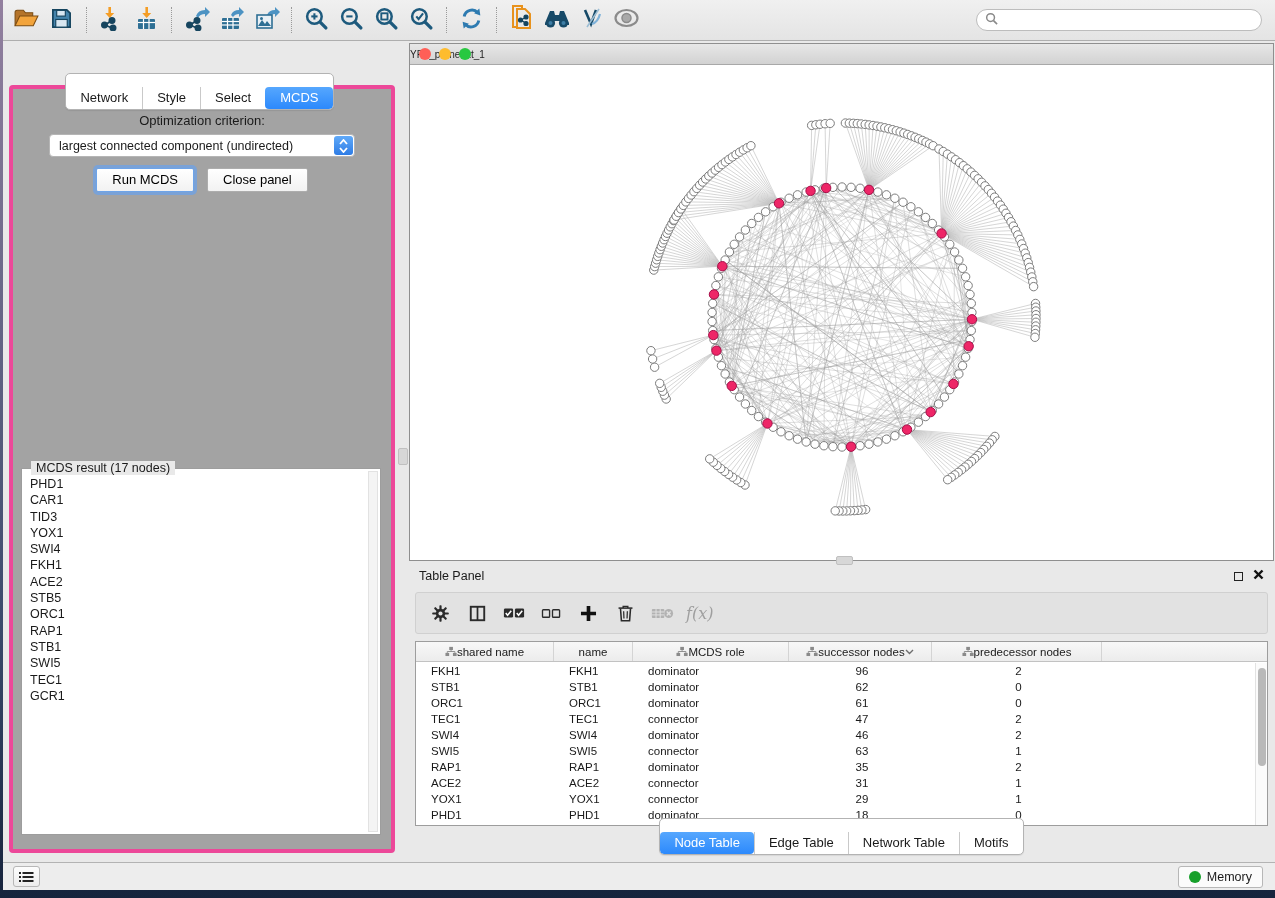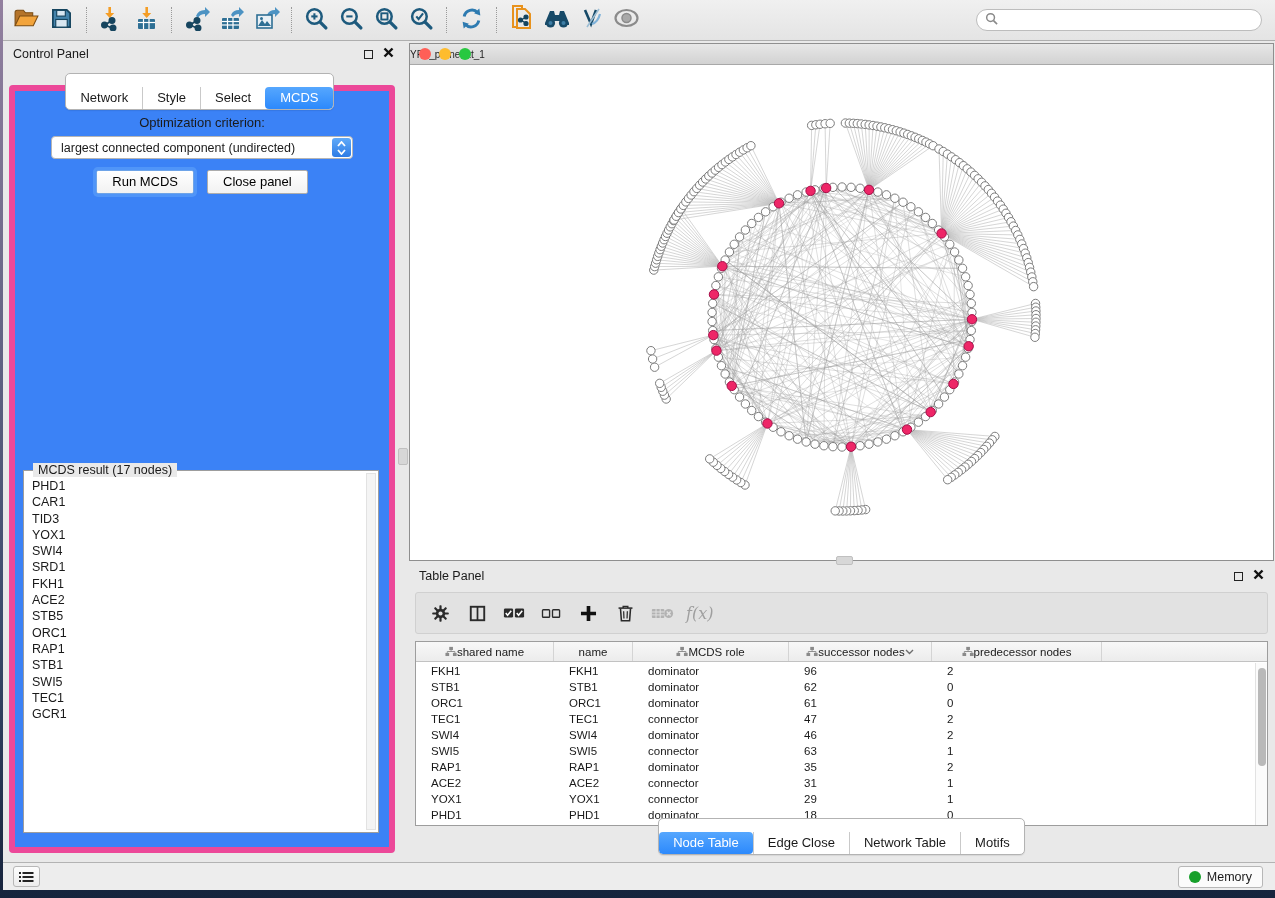--- a/index.html
+++ b/index.html
@@ -34,21 +34,21 @@
   .panel-titlebar { position: absolute; left: 0; top: 0; right: 0; height: 26px; display: flex; align-items: center; padding: 0 10px; font-size: 12.5px; }
   .panel-winbtns { margin-left: auto; display: flex; gap: 10px; align-items: center; }
   .float-icon { width: 9px; height: 9px; border: 1.6px solid #222; }
   .cp-tabs { position: absolute; left: 0; right: 8px; top: 32px; display: flex; justify-content: center; z-index: 3; }
   .seg-group { display: flex; background: #fff; border: 1px solid #b3b3b3; border-radius: 5px; overflow: hidden; box-shadow: 0 1px 1px rgba(0,0,0,.08); }
   .seg { padding: 3px 14px 4px; font-size: 13px; border-left: 1px solid #c9c9c9; cursor: default; white-space: nowrap; margin-top: 13px; }
   .seg:first-child { border-left: none; }
   .seg.active { background: linear-gradient(#56a7fe, #2c89fc); color: #fff; border-radius: 4px; border-left-color: transparent; }
   .cp-body {
     position: absolute; left: 6px; right: 9px; top: 44px; bottom: 9px;
-    background: #3b82f6; border: 6px solid #ec4899; border-radius: 4px;
+    background: #a3a3a3; border: 4px solid #ec4899; border-radius: 4px;
   }
   .opt-label { position: absolute; top: 24px; left: 0; right: 0; text-align: center; font-size: 13px; }
   .opt-select {
     position: absolute; top: 45px; left: 36px; right: 36px; height: 23px;
     background: #fff; border: 1px solid #b5b5b5; border-radius: 4px;
     font-size: 12.5px; display: flex; align-items: center; padding-left: 9px;
   }
   .opt-stepper {
     position: absolute; right: 1px; top: 1px; bottom: 1px; width: 19px;
     background: linear-gradient(#60aaf9, #2e7ce5); border-radius: 3px;
@@ -84,21 +84,21 @@
   }
   .tp-tool { width: 30px; height: 32px; display: flex; align-items: center; justify-content: center; }
   .fx-label { font-family: "DejaVu Serif", serif; font-style: italic; font-size: 16px; color: #9f9f9f; padding-left: 2px; }
   .tbl { position: absolute; top: 78px; left: 6px; right: 6px; height: 185px; border: 1px solid #9d9d9d; background: #fff; overflow: hidden; }
   .tbl-header { display: flex; height: 20px; background: linear-gradient(#f8f8f8, #ececec); border-bottom: 1px solid #c2c2c2; font-size: 11.5px; }
   .th { display: flex; align-items: center; justify-content: center; gap: 0; border-right: 1px solid #d4d4d4; overflow: hidden; white-space: nowrap; }
   .th.filler { flex: 1; border-right: none; }
   .tbl-body { position: absolute; left: 0; right: 12px; top: 21px; bottom: 0; overflow: hidden; }
   .tr { display: flex; height: 16px; font-size: 11.5px; align-items: center; }
   .td { overflow: hidden; white-space: nowrap; padding: 0 14px 0 15px; }
-  .td.num { text-align: left; padding-right: 12px; }
+  .td.num { text-align: center; padding-right: 12px; }
   .tbl-scroll { position: absolute; top: 21px; right: 0; bottom: 0; width: 12px; background: #fbfbfb; border-left: 1px solid #e2e2e2; }
   .tbl-thumb { position: absolute; top: 5px; left: 2px; width: 8px; height: 98px; background: #b9b9b9; border-radius: 4px; }
   .table-tabs { position: absolute; bottom: 7px; left: 0; right: 0; display: flex; justify-content: center; }
 
   
   .status-bar { position: absolute; left: 0; right: 0; bottom: 0; height: 28px; background: #ededed; border-top: 1px solid #b3b3b3; }
   .list-btn { position: absolute; left: 10px; top: 3px; width: 27px; height: 21px; border: 1px solid #b7b7b7; border-radius: 3px; background: linear-gradient(#fdfdfd, #ececec); display: flex; align-items: center; justify-content: center; }
   .memory-btn { position: absolute; right: 12px; top: 3px; height: 22px; border: 1px solid #b7b7b7; border-radius: 3px; background: #fbfbfb; display: flex; align-items: center; gap: 6px; padding: 0 10px; font-size: 12.5px; }
   .mem-dot { width: 12px; height: 12px; border-radius: 50%; background: #17a02b; }
 
@@ -264,30 +264,20 @@
     <div class="searchbox">
       <span><svg width="13" height="13" viewBox="0 0 14 14">
             <circle cx="6" cy="6" r="4.2" fill="none" stroke="#8a8a8a" stroke-width="1.6"></circle>
             <line x1="9.2" y1="9.2" x2="13" y2="13" stroke="#8a8a8a" stroke-width="1.8"></line>
           </svg></span>
       <input type="text" value="" placeholder="" style="">
     </div>
   </div>
 
   <div class="control-panel">
-    <div class="panel-titlebar">
-      <span>Control Panel</span>
-      <span class="panel-winbtns">
-        <span class="float-icon"></span>
-        <span><svg width="11" height="11" viewBox="0 0 11 11">
-              <line x1="1.5" y1="1.5" x2="9.5" y2="9.5" stroke="#111" stroke-width="2.4"></line>
-              <line x1="9.5" y1="1.5" x2="1.5" y2="9.5" stroke="#111" stroke-width="2.4"></line>
-            </svg></span>
-      </span>
-    </div>
     <div class="cp-tabs">
       <div class="seg-group">
         <div class="seg">Network</div>
         <div class="seg">Style</div>
         <div class="seg">Select</div>
         <div class="seg active">MCDS</div>
       </div>
     </div>
     <div class="cp-body">
       <div class="opt-label">Optimization criterion:</div>
@@ -307,21 +297,20 @@
         <button class="btn">Close panel</button>
       </div>
       <div class="result-group">
         <div class="result-legend">MCDS result (17 nodes)</div>
         <div class="result-list" id="mcds-list">
             <div>PHD1</div>
             <div>CAR1</div>
             <div>TID3</div>
             <div>YOX1</div>
             <div>SWI4</div>
-            <div>SRD1</div>
             <div>FKH1</div>
             <div>ACE2</div>
             <div>STB5</div>
             <div>ORC1</div>
             <div>RAP1</div>
             <div>STB1</div>
             <div>SWI5</div>
             <div>TEC1</div>
             <div>GCR1</div>
           </div>
@@ -1273,21 +1262,21 @@
             </div>
           </div>
         <div class="tbl-scroll">
           <div class="tbl-thumb"></div>
         </div>
       </div>
 
       <div class="table-tabs">
         <div class="seg-group">
           <div class="seg active">Node Table</div>
-          <div class="seg">Edge Close</div>
+          <div class="seg">Edge Table</div>
           <div class="seg">Network Table</div>
           <div class="seg">Motifs</div>
         </div>
       </div>
     </div>
   </div>
 
   <div class="vsplit-handle"></div>
   <div class="hsplit-handle"></div>
 

